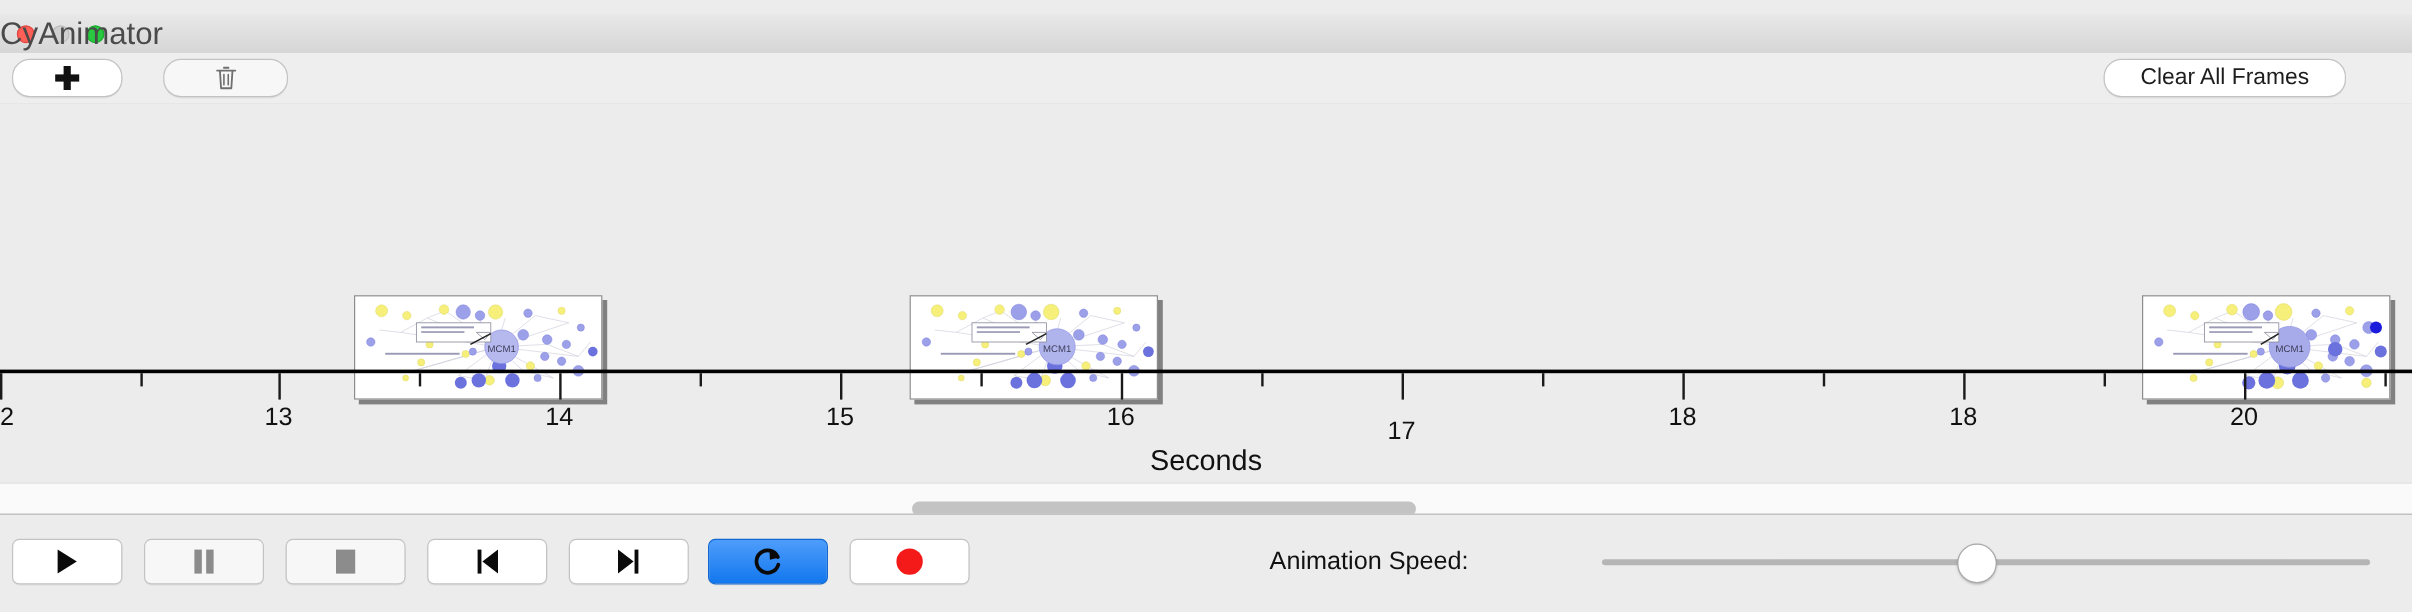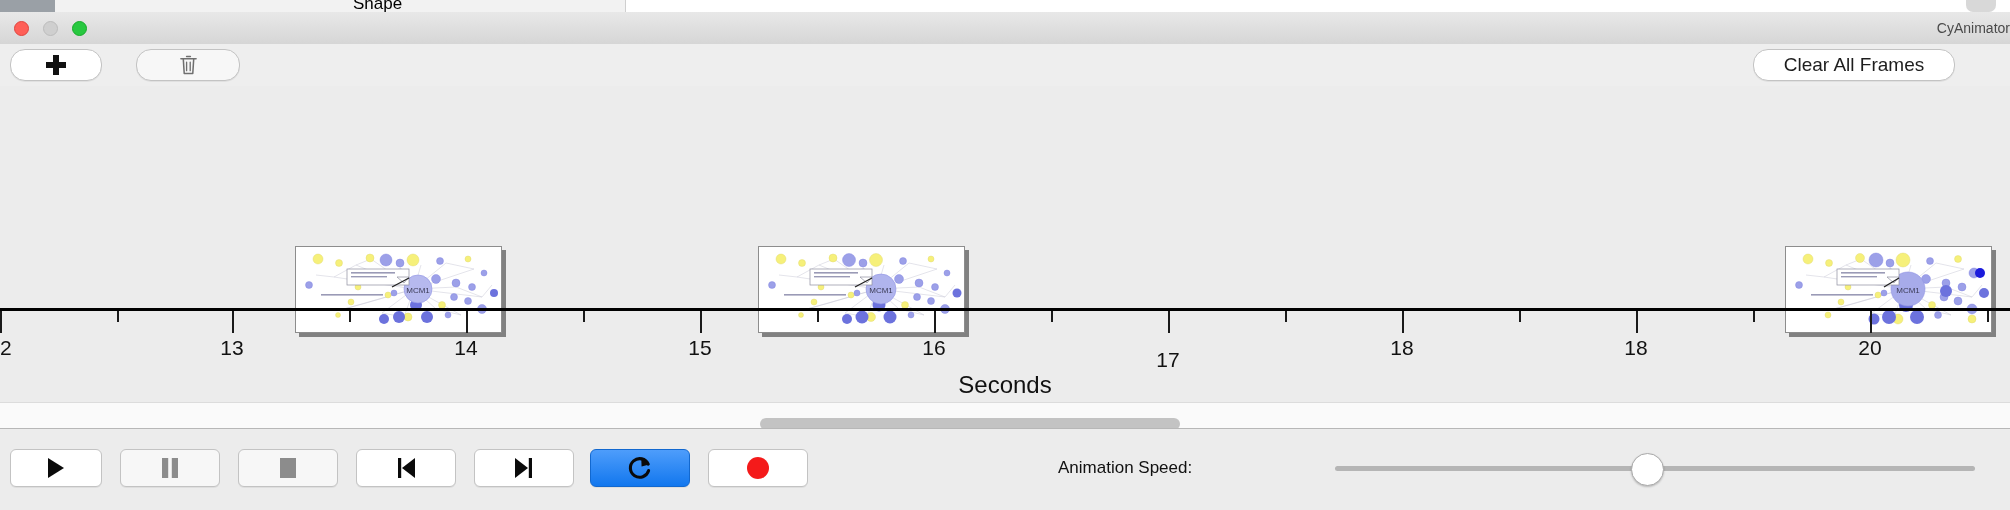--- a/index.html
+++ b/index.html
@@ -67,22 +67,22 @@
     box-sizing: border-box;
   }
   .traffic.close   { left: 14px;  background: #ff5f57; border: 1px solid #e0443e; }
   .traffic.min     { left: 43px;  background: #cfcfcf; border: 1px solid #bcbcbc; }
   .traffic.zoom    { left: 72px;  background: #28c840; border: 1px solid #17ab2a; }
   .win-title {
     position: absolute;
     left: 0; top: 0;
     width: 2010px;
     line-height: 32px;
-    text-align: right;
-    font-size: 14px;
+    text-align: left;
+    font-size: 26px;
     color: #4a4a4a;
   }
 
   
   .toolbar {
     position: absolute;
     left: 0; top: 44px;
     width: 2010px; height: 42px;
     background: #eeeeee;
     border-bottom: 1px solid #c6c6c6;
@@ -208,21 +208,21 @@
   }
   .cbtn.dim { background: #f7f7f7; }
   .cbtn.on {
     background: linear-gradient(to bottom, #4e9dfb 0%, #1277ee 100%);
     border: 1px solid #1268cf;
   }
   .speed-label {
     position: absolute;
     left: 1058px; top: 20px;
     line-height: 38px;
-    font-size: 17px;
+    font-size: 21px;
     color: #111;
     white-space: nowrap;
   }
   .slider-track {
     position: absolute;
     left: 1335px; top: 37px;
     width: 640px; height: 5px;
     border-radius: 3px;
     background: #b5b5b5;
   }
@@ -235,30 +235,20 @@
     border: 1px solid #a9a9a9;
     box-shadow: 0 1px 2px rgba(0,0,0,0.22);
     cursor: default;
   }
 </style>
 </head>
 <body>
 
 <div id="app">
 
-  <div class="bg-window">
-    <div class="bg-tab dark" style="left:0;width:55px;"></div>
-    <div class="bg-tab" style="left:55px;width:130px;"></div>
-    <div class="bg-tab" style="left:185px;width:120px;"></div>
-    <div class="bg-tab" style="left:305px;width:70px;"></div>
-    <div class="bg-tab" style="left:375px;width:120px;"></div>
-    <div class="bg-tab" style="left:495px;width:130px;"></div>
-    <div class="bg-label" style="left:353px;">Shape</div>
-    <div class="bg-shape-right"></div>
-  </div>
 
   <div class="titlebar">
     <div class="traffic close"></div>
     <div class="traffic min"></div>
     <div class="traffic zoom"></div>
     <div class="win-title">CyAnimator</div>
   </div>
 
   <div class="toolbar">
 

